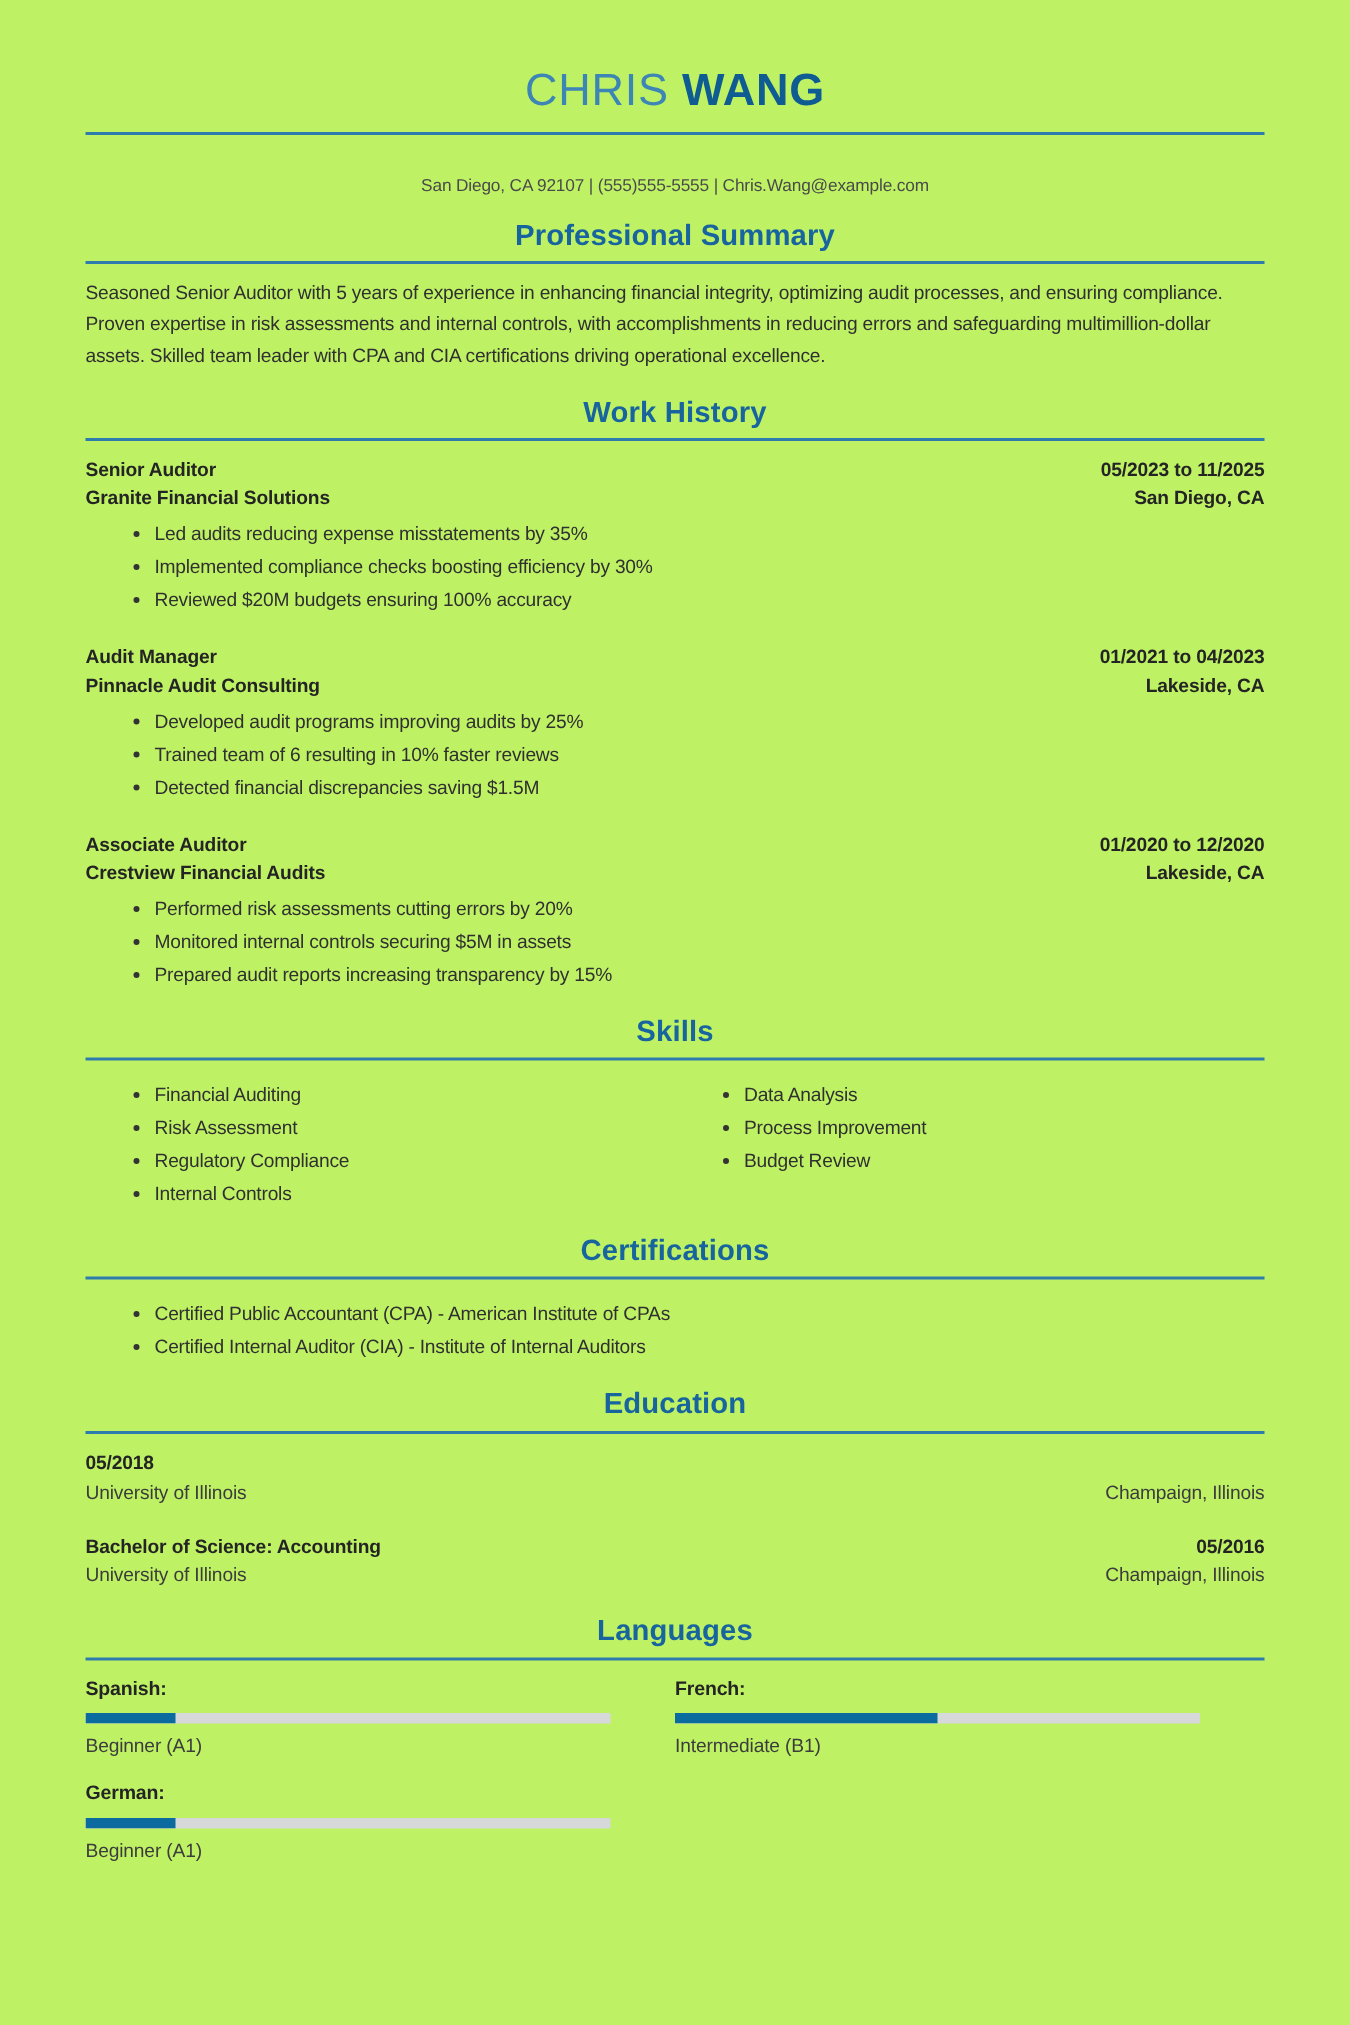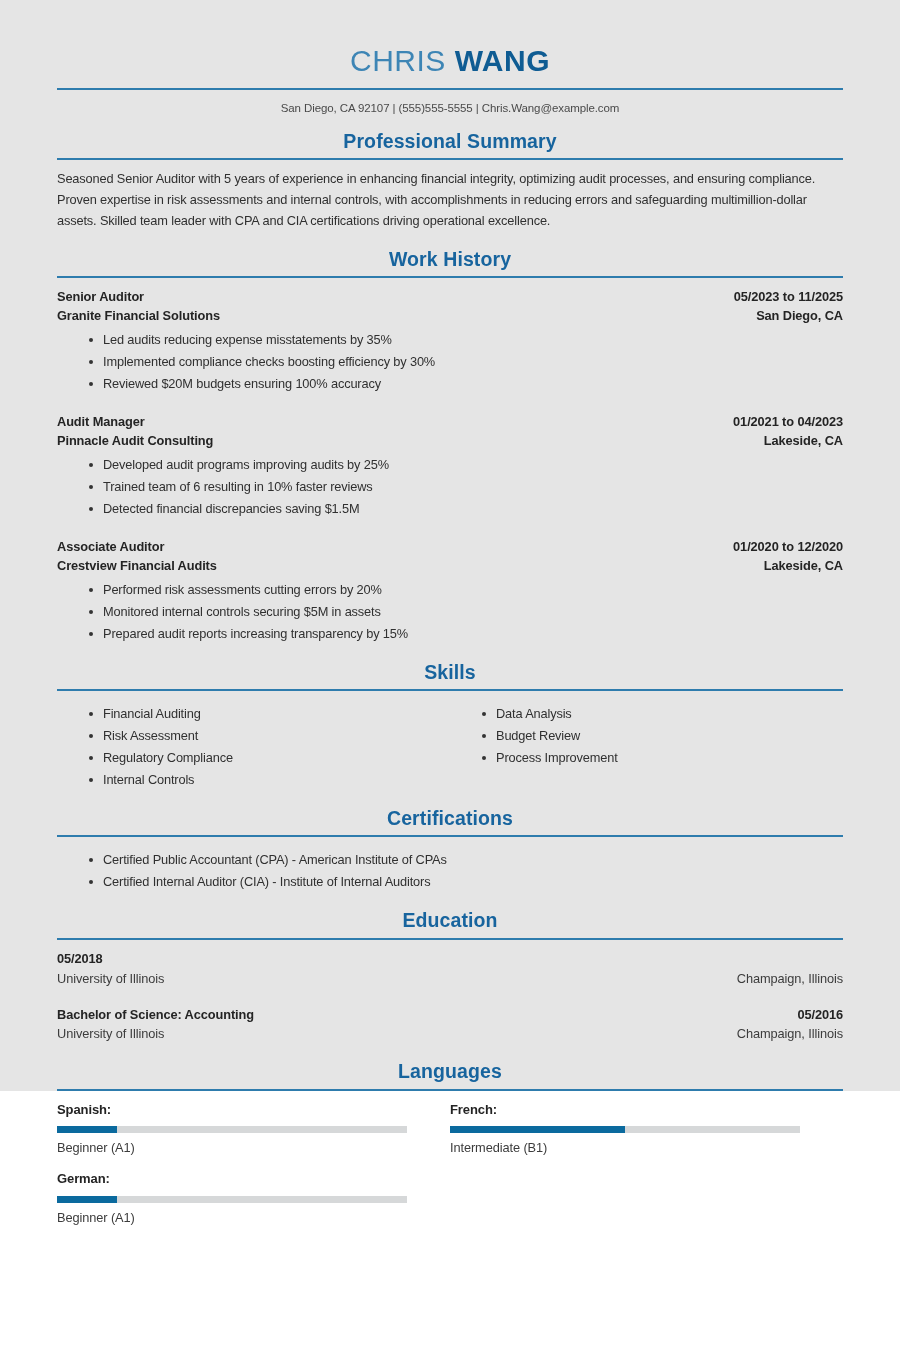--- a/index.html
+++ b/index.html
@@ -12,23 +12,23 @@
 
   body {
     font-family: "Liberation Sans", sans-serif;
     color: #2b2b2b;
     -webkit-font-smoothing: antialiased;
   }
 
   .page {
     position: relative;
     width: 900px;
-    height: 1091px;
+    height: 1350px;
     padding: 0 57px;
-    background: #e5e5e5;
+    background: #bef264;
   }
 
   
   .name-block {
     padding-top: 44px;
     text-align: center;
   }
   .name {
     font-size: 30px;
     letter-spacing: 0.5px;
@@ -47,21 +47,21 @@
   .rule {
     height: 0;
     border-top: 2px solid #2E7CAD;
     margin-top: 10px;
   }
 
   .contact {
     text-align: center;
     font-size: 11.5px;
     color: #4a4a4a;
-    padding-top: 12px;
+    padding-top: 28px;
     letter-spacing: -0.1px;
     white-space: nowrap;
   }
 
   
   .section { margin-top: 16px; }
   .section-title {
     text-align: center;
     color: #17649E;
     font-weight: 700;
@@ -268,22 +268,22 @@
           <ul class="bullets">
             <li>Financial Auditing</li>
             <li>Risk Assessment</li>
             <li>Regulatory Compliance</li>
             <li>Internal Controls</li>
           </ul>
         </div>
         <div class="col">
           <ul class="bullets">
             <li>Data Analysis</li>
+            <li>Process Improvement</li>
             <li>Budget Review</li>
-            <li>Process Improvement</li>
           </ul>
         </div>
       </div>
     </div>
   </div>
 
   <div class="section">
     <div class="section-title">Certifications</div>
     <div class="rule"></div>
     <div class="section-body">

